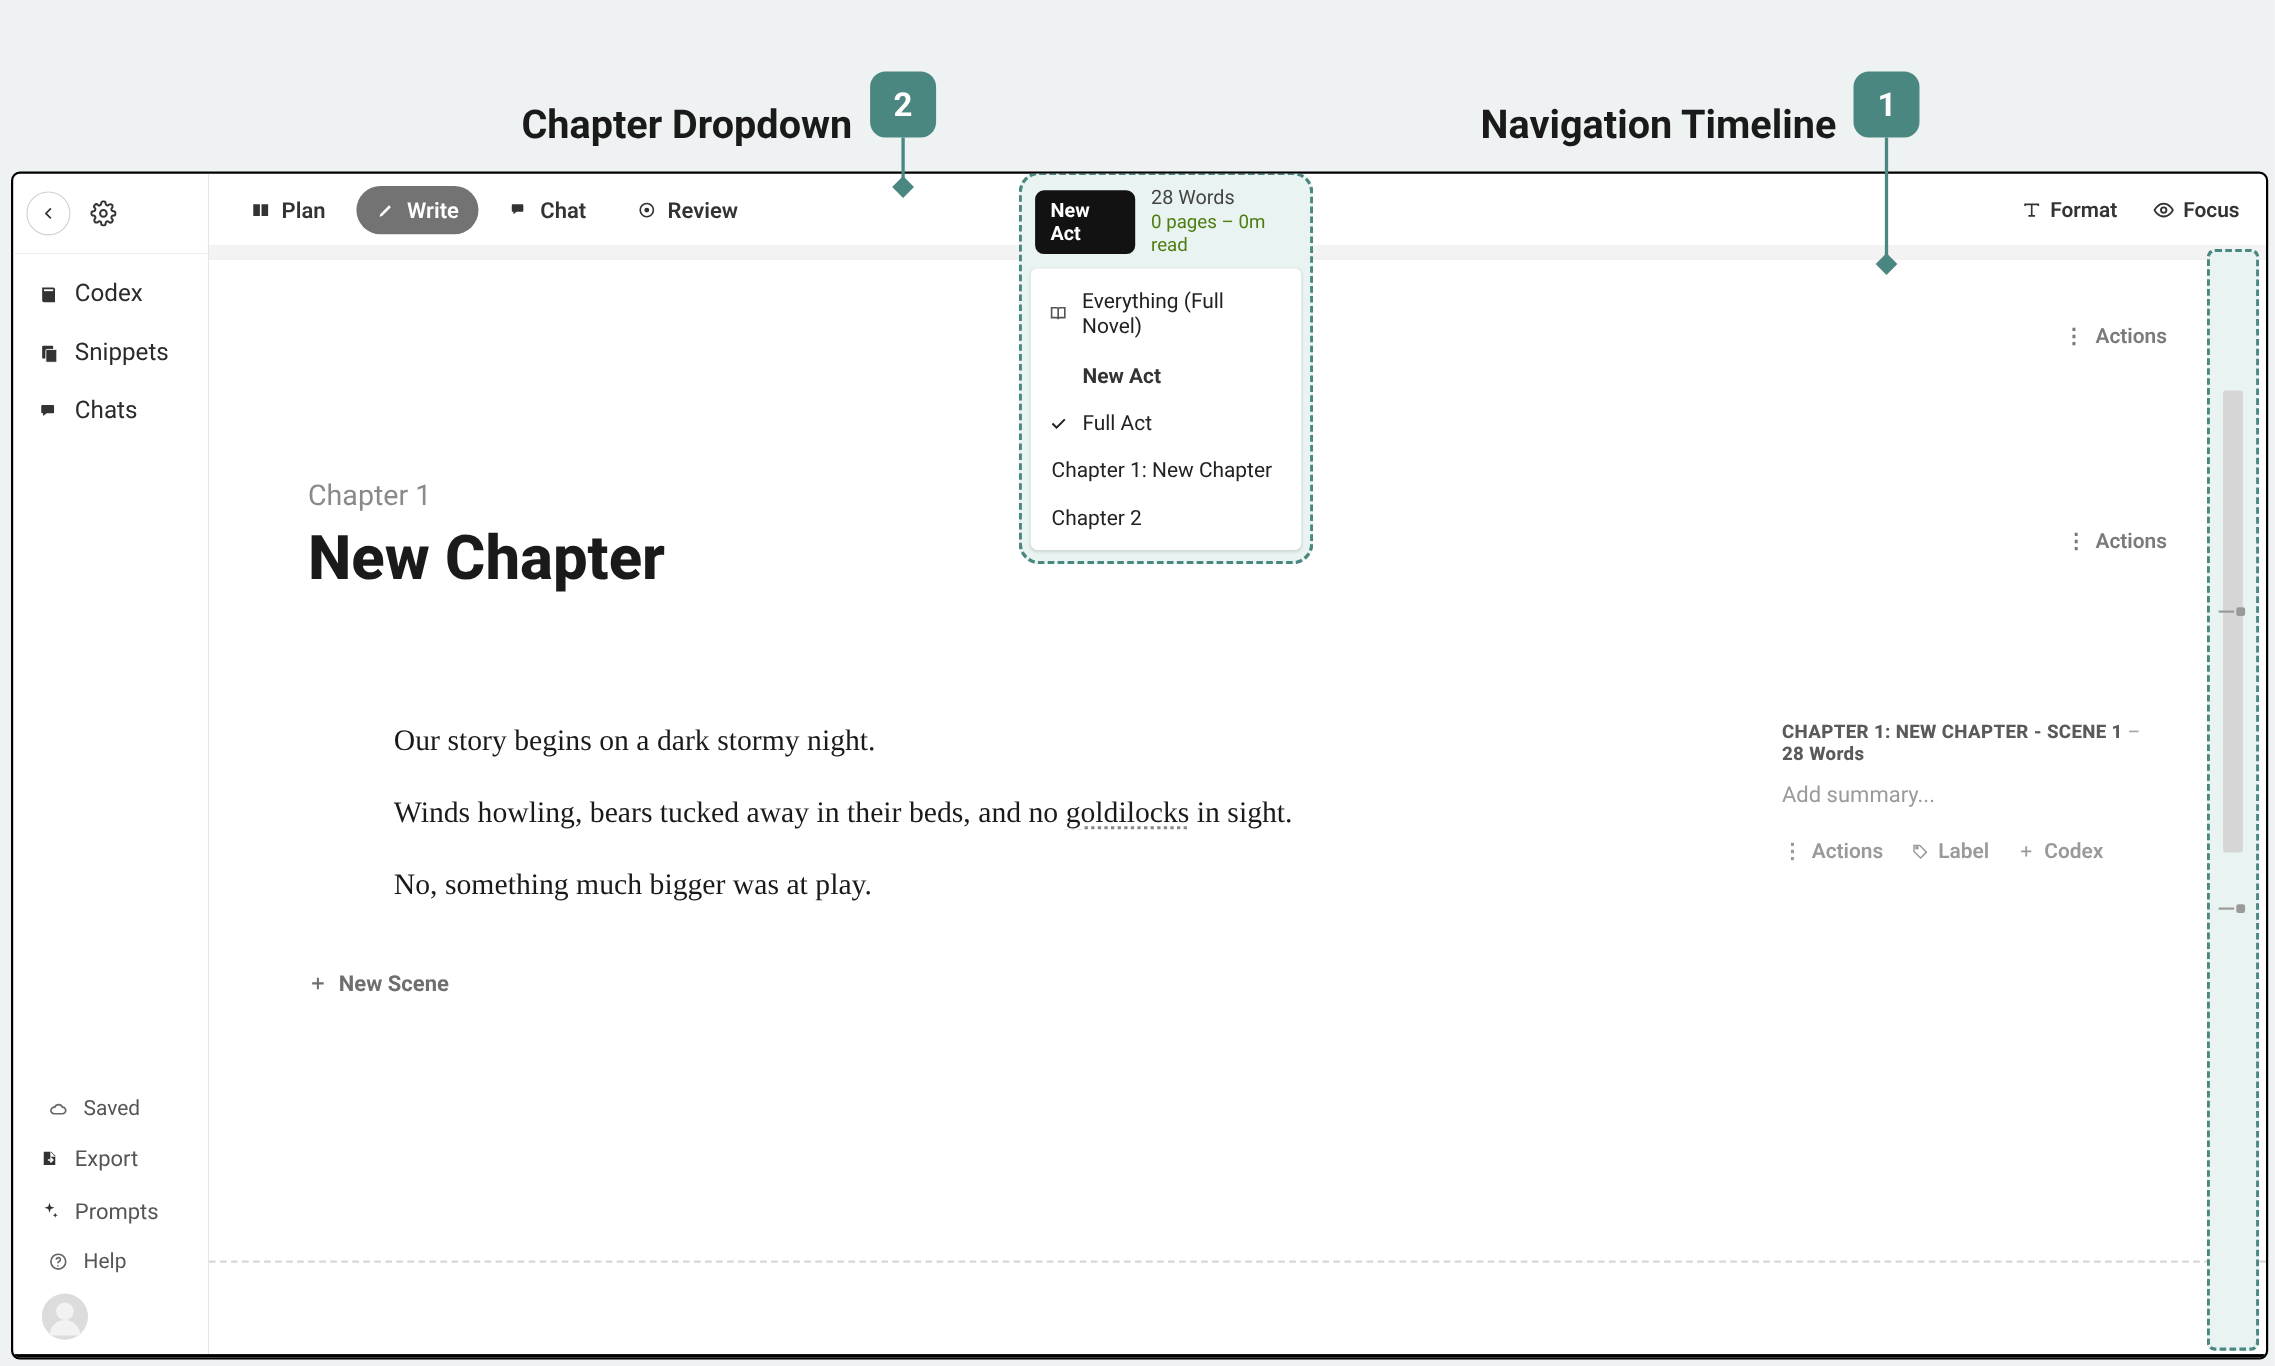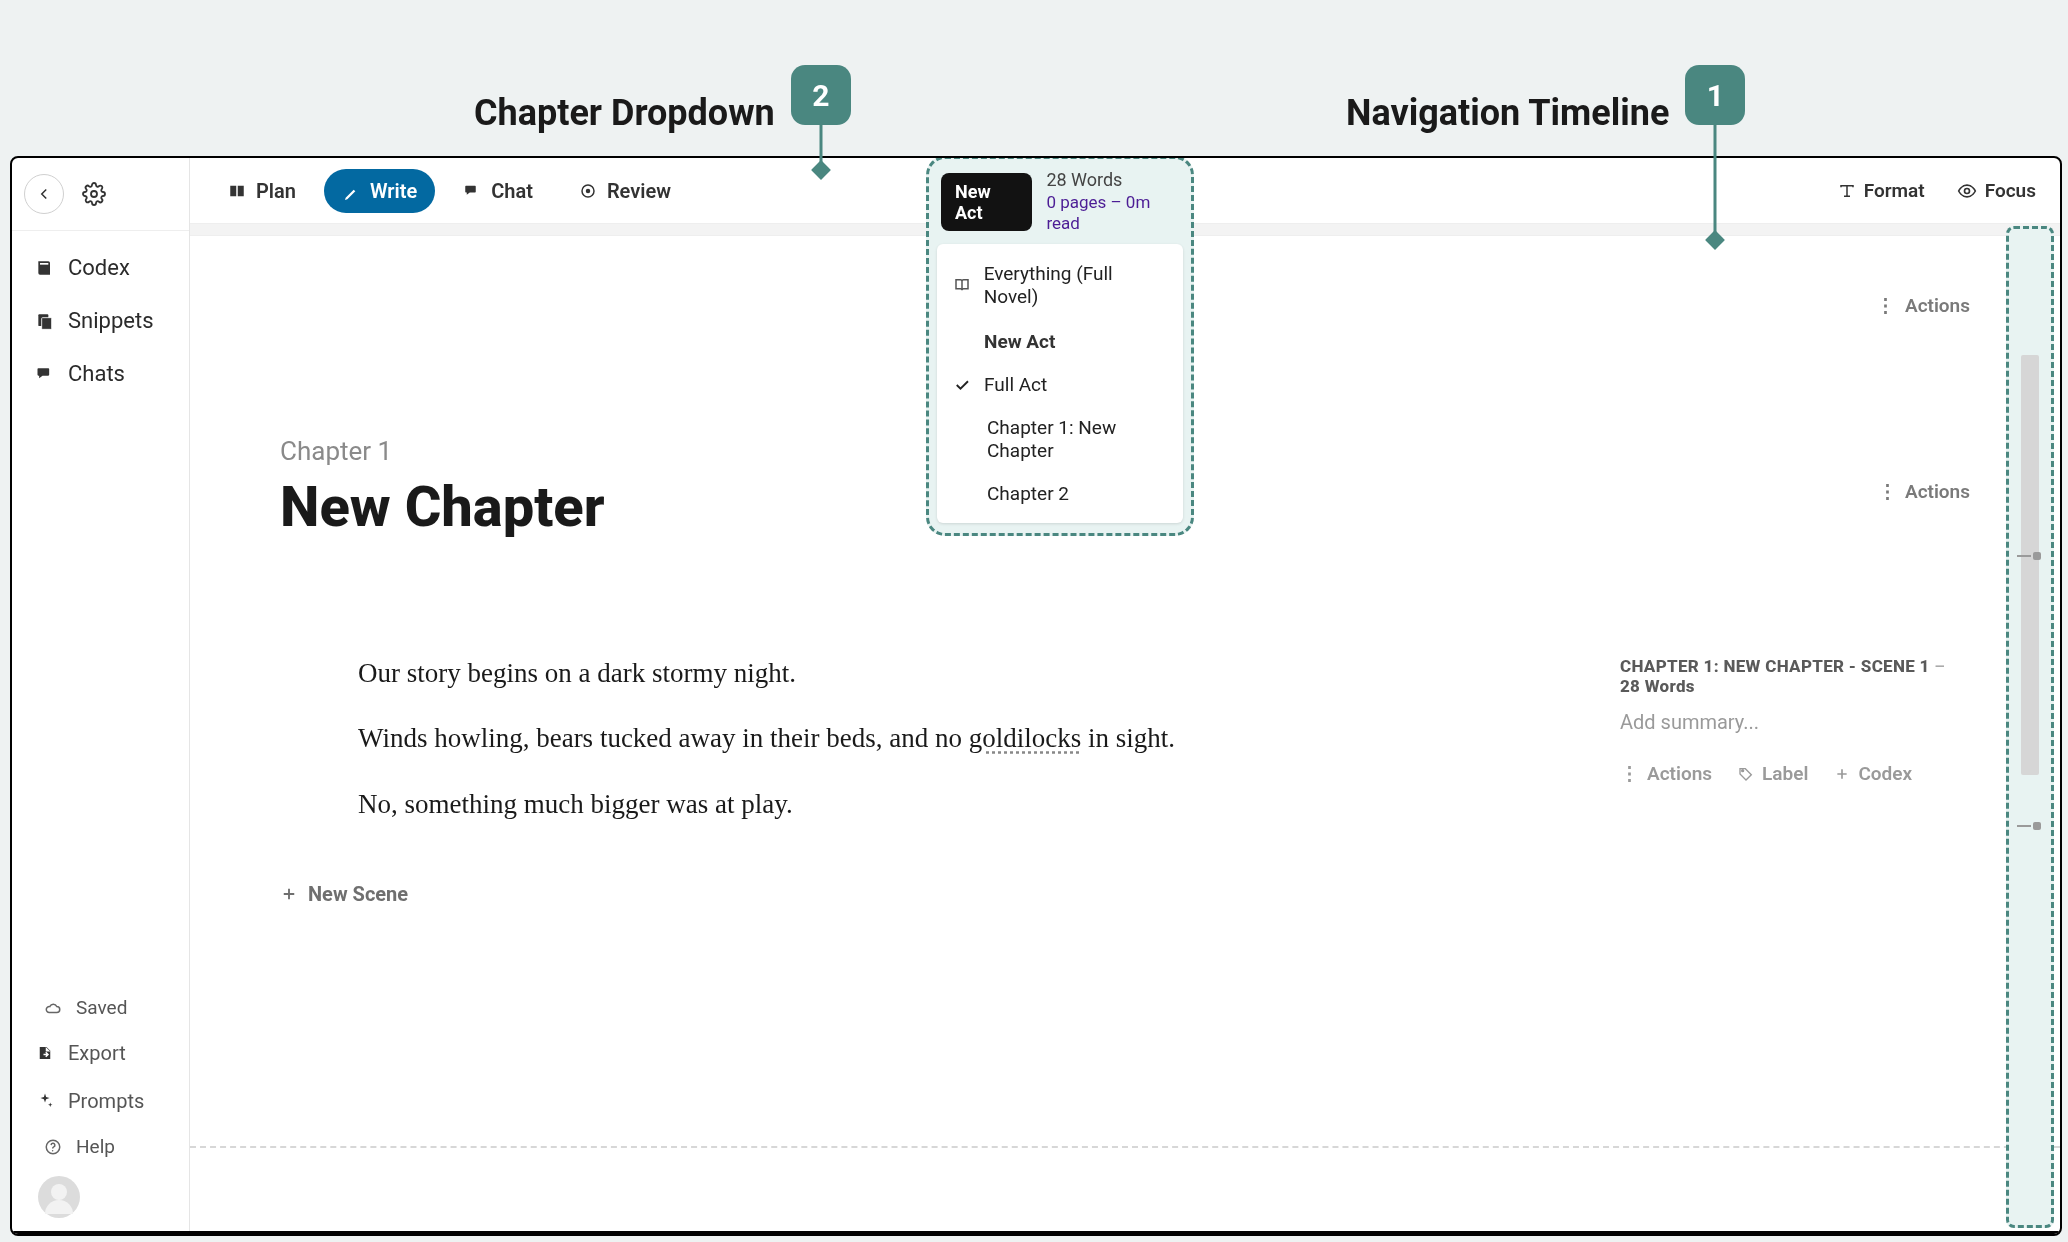--- a/index.html
+++ b/index.html
@@ -89,21 +89,21 @@
 .toolbar {
   height: 66px; border-bottom:1px solid #eee;
   display:flex; align-items:center; padding:16px 20px; gap:10px;
   position:relative;
 }
 .tab {
   display:flex; align-items:center; gap:10px;
   padding:10px 18px; border-radius:22px;
   font-size:20px; font-weight:600; color:#333;
 }
-.tab.active { background:#0369a1; color:#fff;align-items:flex-end; }
+.tab.active { background:#737373; color:#fff; }
 .tab .ic { width:18px; height:18px; display:flex; align-items:center; justify-content:center; }
 .toolbar-right { margin-left:auto; display:flex; gap:24px; align-items:center; }
 .tbtn { display:flex; align-items:center; gap:8px; font-size:19px; font-weight:600; color:#333; padding:8px 4px;}
 
 
 .dropdown-wrap {
   position:absolute; left:736px; top:-2px;
   width:268px;
   border:3px dashed #4a8780; border-radius:19px;
   background:#e8f3f2;
@@ -111,30 +111,30 @@
   padding-bottom:4px;
 }
 .dropdown-head {
   display:flex; align-items:center; gap:14px; padding:10px 12px;
 }
 .pill {
   background:#121212; color:#fff; font-weight:700; font-size:18px;
   padding:8px 14px; border-radius:8px;
 }
 .stats { font-size:18px; color:#444; line-height:1.25; }
-.stats .sub { color:#4c1d95; font-size:17px; }
+.stats .sub { color:#4d7c0f; font-size:17px; }
 .dropdown-list {
   background:#fff; margin:0 8px 6px 8px; border-radius:6px;
   padding:8px 0;
   box-shadow: 0 1px 3px rgba(0,0,0,0.12);
 }
 .dd-row { display:flex; align-items:center; gap:11px; padding:10px 14px; font-size:19px; color:#222;}
 .dd-row .lead { width:22px; display:flex; justify-content:center; color:#555; }
 .dd-row.header { font-weight:700; color:#333; padding-top:12px;}
-.dd-row.sub { padding-left:50px; }
+.dd-row.sub { padding-left:19px; }
 .dd-row.check .lead svg { stroke:#222; }
 
 
 .thin-bar { height:12px; background:#f3f3f3; border-bottom:1px solid #eee; }
 
 
 .content { flex:1; position:relative; padding: 40px 70px 20px 90px; }
 .act-actions {
   position:absolute; right:90px; top:58px;
   display:flex; align-items:center; gap:8px; color:#7a7a7a; font-size:19px; font-weight:600;

